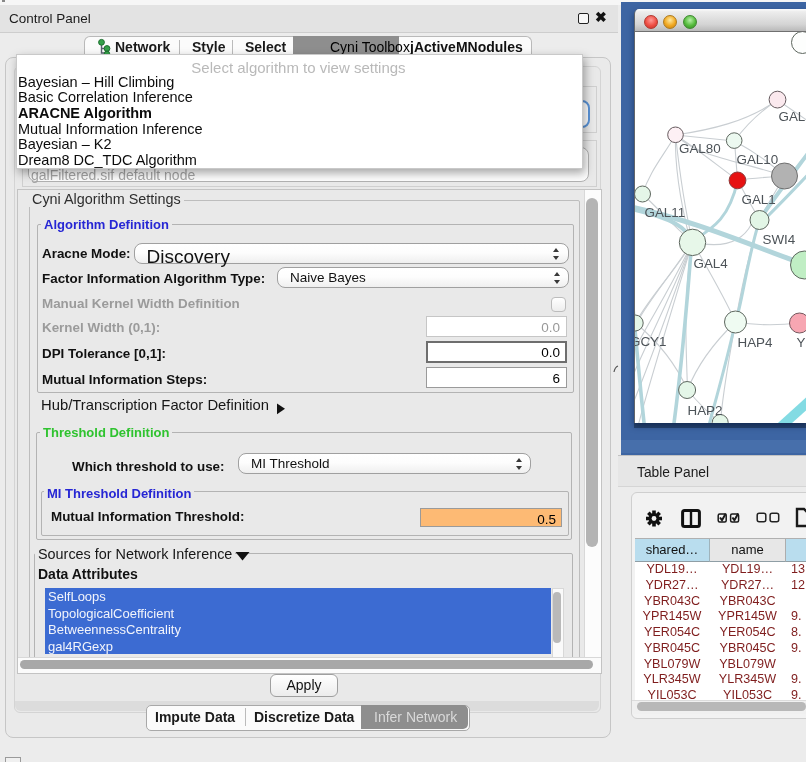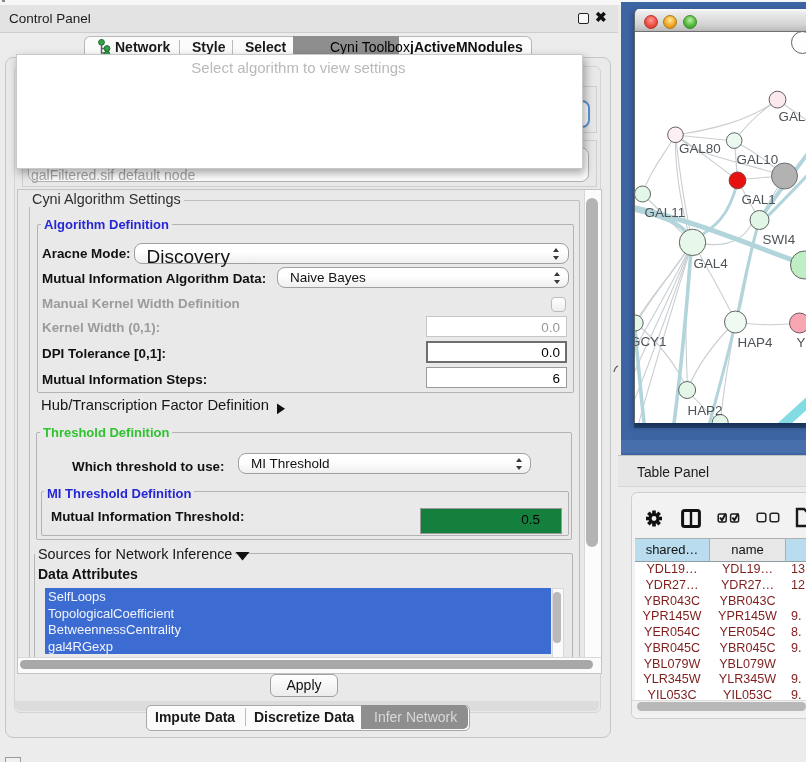--- a/index.html
+++ b/index.html
@@ -54,21 +54,21 @@
     <div class="abs" style="left:11px;top:10px;width:549px;height:500px;border:1px solid #bdbdbd;border-radius:2px;"></div>
     <div class="abs" style="left:11px;top:1px;background:#e9e9e9;padding:0 3px;font-size:14.4px;color:#2e2e2e;">Cyni Algorithm Settings</div>
 
     <div class="abs" style="left:19px;top:34px;width:535px;height:167px;border:1px solid #b3b3b3;border-radius:2px;"></div>
     <div class="abs b" style="left:23px;top:27px;background:#e9e9e9;padding:0 3px;font-size:13px;color:#2626d4;">Algorithm Definition</div>
 
     <div class="abs b" style="left:24px;top:56px;font-size:13.4px;color:#111;">Aracne Mode:</div>
     <div class="abs combo" style="left:115.5px;top:53px;width:433px;height:19px;">
       <span style="position:absolute;left:12px;top:2px;font-size:19px;color:#111;">Discovery</span>
     </div>
-    <div class="abs b" style="left:24px;top:81px;font-size:13.4px;color:#111;">Mutual Information Algorithm Data:</div>
+    <div class="abs b" style="left:24px;top:81px;font-size:13.4px;color:#111;">Factor Information Algorithm Type:</div>
     <div class="abs combo" style="left:259px;top:77px;width:290px;height:19px;">
       <span style="position:absolute;left:12px;top:2px;font-size:13.5px;color:#111;">Naive Bayes</span>
     </div>
     <div class="abs b" style="left:24px;top:106px;font-size:13.4px;color:#9b9b9b;">Manual Kernel Width Definition</div>
     <div class="abs" style="left:533px;top:107px;width:13px;height:13px;border:1px solid #bcbcbc;border-radius:4px;background:linear-gradient(#ffffff,#ededed);"></div>
 
     <div class="abs b" style="left:24px;top:130px;font-size:13.4px;color:#9b9b9b;">Kernel Width (0,1):</div>
     <div class="abs" style="left:408px;top:126px;width:141px;height:21px;border:1px solid #c6c6c6;background:#fff;font-size:13.5px;color:#999;text-align:right;padding-right:6px;box-sizing:border-box;line-height:21px;">0.0</div>
     <div class="abs b" style="left:24px;top:156px;font-size:13.4px;color:#111;">DPI Tolerance [0,1]:</div>
     <div class="abs" style="left:408px;top:151px;width:141px;height:22px;border:2px solid #6e6e6e;background:#fff;font-size:13.5px;color:#000;text-align:right;padding-right:5px;box-sizing:border-box;line-height:19px;">0.0</div>
@@ -83,21 +83,21 @@
     <div class="abs" style="left:18px;top:242px;width:534px;height:106px;border:1px solid #b3b3b3;border-radius:2px;"></div>
     <div class="abs b" style="left:22px;top:235px;background:#e9e9e9;padding:0 3px;font-size:13px;color:#2fc32f;text-align:center;">Threshold Definition</div>
     <div class="abs b" style="left:54px;top:269px;font-size:13.4px;color:#111;">Which threshold to use:</div>
     <div class="abs combo" style="left:220px;top:263px;width:291px;height:19px;">
       <span style="position:absolute;left:12px;top:2px;font-size:13.5px;color:#111;">MI Threshold</span>
     </div>
 
     <div class="abs" style="left:23px;top:301px;width:526px;height:43px;border:1px solid #b3b3b3;border-radius:2px;"></div>
     <div class="abs b" style="left:26px;top:296px;background:#e9e9e9;padding:0 3px;font-size:13px;color:#2626d4;">MI Threshold Definition</div>
     <div class="abs b" style="left:33px;top:319px;font-size:13.4px;color:#111;">Mutual Information Threshold:</div>
-    <div class="abs" style="left:402px;top:318px;width:142px;height:26px;border:1px solid #9a9a9a;background:#15803d;font-size:13.5px;color:#000;text-align:right;padding-right:21px;box-sizing:border-box;line-height:22px;">0.5</div>
+    <div class="abs" style="left:402px;top:318px;width:142px;height:19px;border:1px solid #9a9a9a;background:#fdba74;font-size:13.5px;color:#000;text-align:right;padding-right:5px;box-sizing:border-box;line-height:22px;">0.5</div>
 
     <div class="abs" style="left:16px;top:363px;width:537px;height:130px;border:1px solid #b3b3b3;border-radius:2px;"></div>
     <div class="abs" style="left:17px;top:356px;background:#e9e9e9;padding:0 3px;font-size:14.4px;color:#161616;">Sources for Network Inference</div>
     <svg class="abs" style="left:216.5px;top:361px;" width="15" height="10">
         <path d="M0.5 1 L14.5 1 L7.5 9.5 Z" fill="#111"></path>
       </svg>
     <div class="abs b" style="left:20px;top:376px;font-size:14px;color:#111;">Data Attributes</div>
     <div class="abs" style="left:27px;top:398px;width:506px;height:66px;background:#3c6bd2;color:#f2f4fb;font-size:13px;overflow:hidden;">
       <div style="padding:1px 0 0 3px;line-height:16.7px;">SelfLoops<br>TopologicalCoefficient<br>BetweennessCentrality<br>gal4RGexp</div>
     </div>
@@ -256,20 +256,21 @@
     <div style="position:absolute;left:0;top:0;width:74px;text-align:center;line-height:15.75px;">YDL19…<br>YDR27…<br>YBR043C<br>YPR145W<br>YER054C<br>YBR045C<br>YBL079W<br>YLR345W<br>YIL053C</div>
     <div style="position:absolute;left:75px;top:0;width:75px;text-align:center;line-height:15.75px;">YDL19…<br>YDR27…<br>YBR043C<br>YPR145W<br>YER054C<br>YBR045C<br>YBL079W<br>YLR345W<br>YIL053C</div>
     <div style="position:absolute;left:156px;top:0;width:40px;text-align:left;line-height:15.75px;">13<br>12<br>&nbsp;<br>9.<br>8.<br>9.<br>&nbsp;<br>9.<br>9.</div>
   </div>
 
   <div class="abs" style="left:632px;top:700px;width:174px;height:13px;background:#f0f0f0;border-top:1px solid #dcdcdc;"></div>
   <div class="abs" style="left:637px;top:702px;width:169px;height:9px;background:#b8b8b8;border-radius:5px;"></div>
 
   <div class="abs" style="left:16px;top:54px;width:565px;height:113px;background:#ffffff;border:1px solid #c9c9c9;box-shadow:2px 4px 9px rgba(0,0,0,0.35);"></div>
   <div class="abs" style="left:16px;top:58.5px;width:565px;text-align:center;font-size:15px;color:#b9b9b9;">Select algorithm to view settings</div>
+  <div class="abs" style="left:18px;top:74.5px;font-size:14.5px;color:#0c0c0c;line-height:15.7px;">Bayesian – Hill Climbing<br>Basic Correlation Inference<br><span class="b">ARACNE Algorithm</span><br>Mutual Information Inference<br>Bayesian – K2<br>Dream8 DC_TDC Algorithm</div>
 
   <svg class="abs" style="left:613px;top:365px;" width="6" height="8">
       <path d="M1 7 Q2 2 5 1" stroke="#555" stroke-width="1.2" fill="none"></path>
     </svg>
 
 </div>
 <style>
   .combo{background:linear-gradient(#ffffff 0%,#fdfdfd 45%,#efefef 100%);border:1px solid #a0a0a0;border-radius:8px;}
   .combo::after{content:"";position:absolute;right:8.5px;top:3.5px;width:0;height:0;border-left:3px solid transparent;border-right:3px solid transparent;border-bottom:4.2px solid #383838;}
   .combo::before{content:"";position:absolute;right:8.5px;bottom:3.5px;width:0;height:0;border-left:3px solid transparent;border-right:3px solid transparent;border-top:4.2px solid #383838;}

